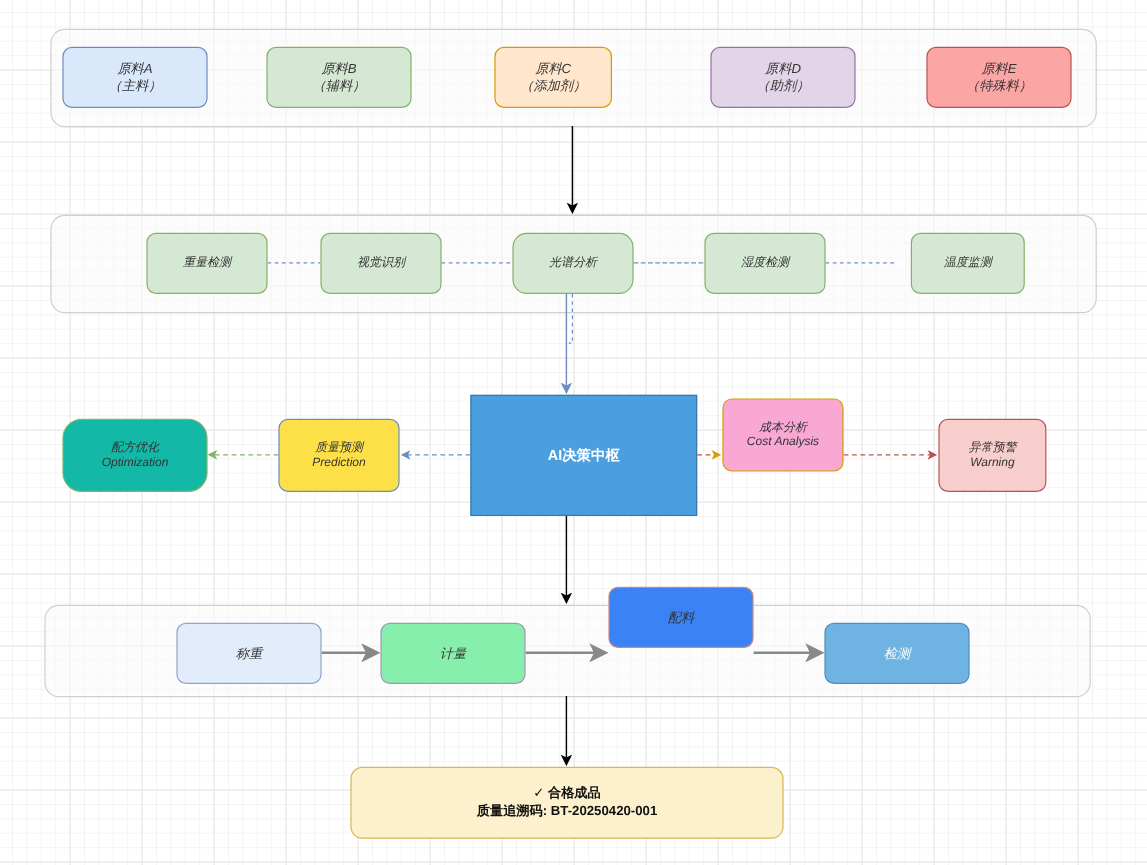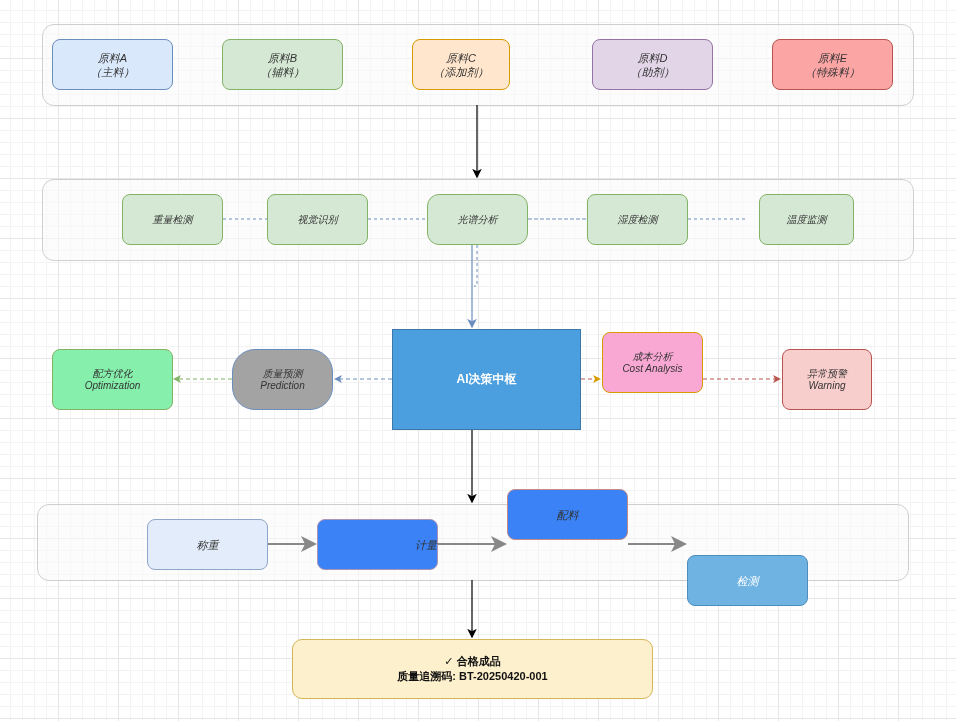--- a/index.html
+++ b/index.html
@@ -119,46 +119,46 @@
   <span>湿度检测</span>
 </div>
 <div class="node small" style="left:747px;top:194px;width:95px;height:51px;background:#d5e8d4;border-color:#82b366;margin-left:12px;">
   <span>温度监测</span>
 </div>
 
 <div class="hub" style="left:392px;top:329px;width:189px;height:101px;">
   <span>AI决策中枢</span>
 </div>
 
-<div class="node small" style="left:52px;top:349px;width:121px;height:61px;background:#86efac;border-color:#82b366;">
+<div class="node small" style="left:52px;top:349px;width:121px;height:61px;background:#14b8a6;border-color:#82b366;border-radius:16px;">
   <span>配方优化</span>
   <span>Optimization</span>
 </div>
-<div class="node small" style="left:232px;top:349px;width:101px;height:61px;background:#a3a3a3;border-color:#6c8ebf;border-radius:23px;">
+<div class="node small" style="left:232px;top:349px;width:101px;height:61px;background:#fde047;border-color:#6c8ebf;">
   <span>质量预测</span>
   <span>Prediction</span>
 </div>
 <div class="node small" style="left:602px;top:332px;width:101px;height:61px;background:#f9a8d4;border-color:#d79b00;">
   <span>成本分析</span>
   <span>Cost Analysis</span>
 </div>
 <div class="node small" style="left:782px;top:349px;width:90px;height:61px;background:#f8cecc;border-color:#b85450;">
   <span>异常预警</span>
   <span>Warning</span>
 </div>
 
 <div class="node" style="left:147px;top:519px;width:121px;height:51px;background:#e3ecfa;border-color:#8fa6c9;">
   <span>称重</span>
 </div>
-<div class="node" style="left:317px;top:519px;width:121px;height:51px;background:#3b82f6;border-color:#a994b3;align-items:flex-end;">
+<div class="node" style="left:317px;top:519px;width:121px;height:51px;background:#86efac;border-color:#a994b3;">
   <span>计量</span>
 </div>
 <div class="node" style="left:507px;top:489px;width:121px;height:51px;background:#3b82f6;border-color:#c58a87;">
   <span>配料</span>
 </div>
-<div class="node" style="left:687px;top:519px;width:121px;height:51px;background:#6fb3e3;border-color:#4f8dbc;color:#fff;margin-top:36px;">
+<div class="node" style="left:687px;top:519px;width:121px;height:51px;background:#6fb3e3;border-color:#4f8dbc;color:#fff;">
   <span>检测</span>
 </div>
 
 <div class="result" style="left:292px;top:639px;width:361px;height:60px;">
   <span>✓ 合格成品</span>
   <span>质量追溯码: BT-20250420-001</span>
 </div>
 
 </body></html>

